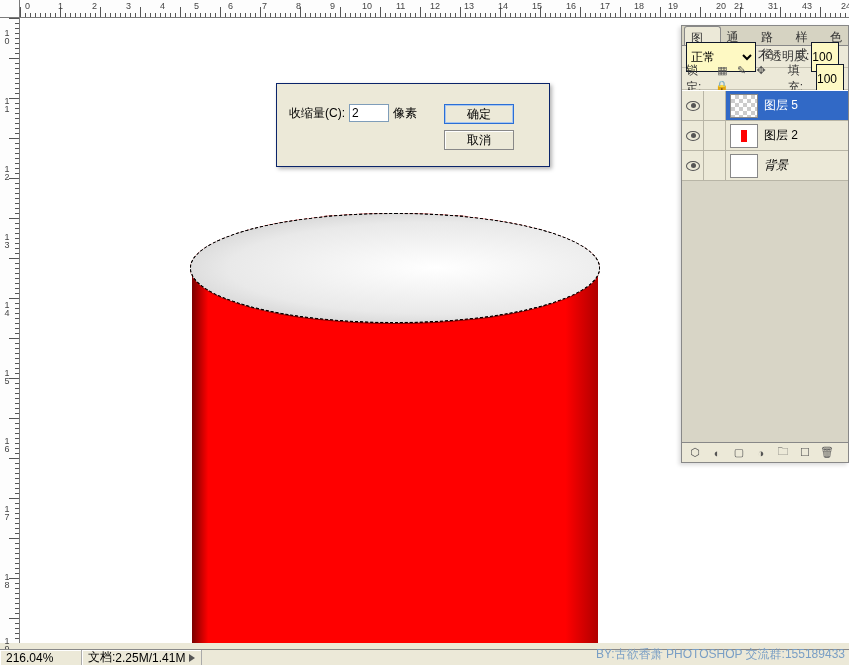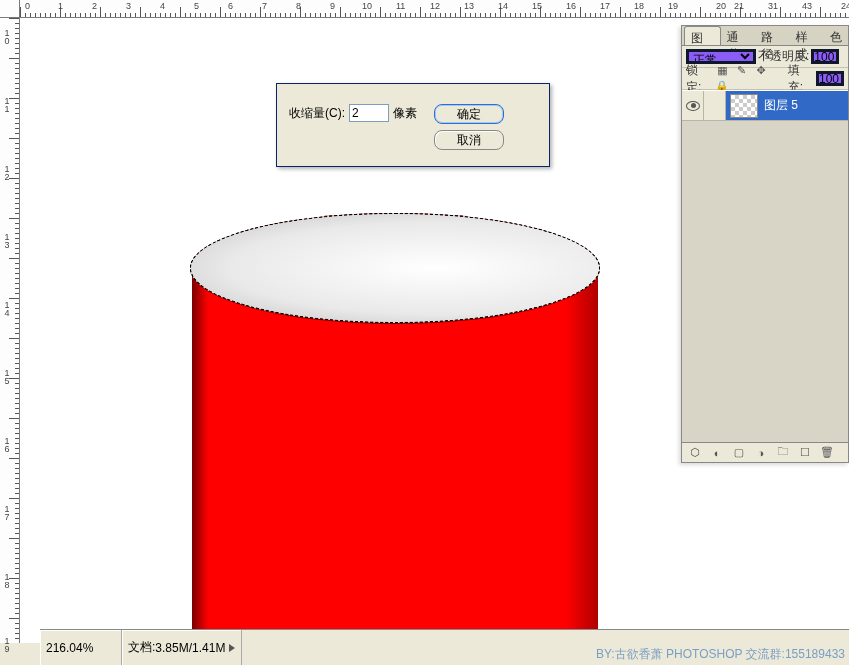--- a/index.html
+++ b/index.html
@@ -26,21 +26,21 @@
 
   
   .watermark { position:absolute; top: -14px; right: 5px; font-size: 12px; color: #999; z-index: 20; font-style: italic; }
 
   
   .panel { position: absolute; top: 25px; right: 0; width: 168px; height: 438px; background: #ece9d8; border: 1px solid #888; z-index: 10; box-shadow: -2px 2px 4px rgba(0,0,0,0.15); display:flex; flex-direction:column; }
   .panel-tabs { height: 20px; display:flex; border-bottom: 1px solid #888; background:#d6d3c2; padding-left:2px; }
   .panel-tabs .tab { padding: 3px 6px 0; font-size: 12px; color: #333; cursor:pointer; }
   .panel-tabs .tab.active { background:#ece9d8; border:1px solid #888; border-bottom:none; border-radius:3px 3px 0 0; margin-top:0; }
   .panel-row { height: 22px; display:flex; align-items:center; padding: 0 4px; border-bottom:1px solid #c5c2b2; gap:2px; }
-  .panel-row select, .panel-row input { font-size: 12px; background:#8b5cf6; border:3px solid #0f172a; height: 15px; }
+  .panel-row select, .panel-row input { font-size: 12px; background:#fef9c3; border:1px solid #0f172a; height: 30px; }
   .panel-row .label { font-size:12px; color:#333; }
   .lock-icons span { width:16px; height:16px; display:inline-flex; align-items:center; justify-content:center; font-size:11px; color:#555; }
 
   .layers-list { flex:1; background:#d8d5c6; overflow:auto; border-top:1px solid #fff; }
   .layer-row { display:flex; align-items:center; height:30px; border-bottom:1px solid #b8b5a6; background:#ece9d8; }
   .layer-row.selected { background:#3169c6; color:#fff; }
   .vis-col { width:22px; height:100%; display:flex; align-items:center; justify-content:center; border-right:1px solid #b8b5a6; background:#ece9d8; }
   .link-col { width:22px; height:100%; border-right:1px solid #b8b5a6; background:#ece9d8; }
   .layer-row.selected .link-col { background:#ece9d8; }
   .thumb { width:28px; height:24px; margin:0 4px; border:1px solid #888; background:#fff; display:flex; align-items:center; justify-content:center; }
@@ -52,30 +52,30 @@
   .eye-icon::after { content:""; position:absolute; left:4px; top:1px; width:5px; height:5px; background:#555; border-radius:50%; }
 
   .panel-footer { height:20px; display:flex; align-items:center; justify-content:flex-start; gap:8px; padding:0 6px; border-top:1px solid #888; background:#ece9d8; }
   .panel-footer span { width:14px; height:14px; display:inline-flex; align-items:center; justify-content:center; font-size:11px; color:#555; }
 
   
   .dialog { position:absolute; left:276px; top:83px; width:274px; background:#ece9d8; border:1px solid #0a246a; z-index:15; box-shadow:2px 2px 4px rgba(0,0,0,0.3); }
   .titlebar { height:24px; background: linear-gradient(to bottom,#3a95ff 0%,#0a55d0 50%,#0a55d0 100%); display:flex; align-items:center; padding:0 4px; color:#fff; font-weight:bold; }
   .titlebar .title { flex:1; padding-left:4px; }
   .close-btn { width:20px; height:18px; background:linear-gradient(#f59078,#e04020); border:1px solid #fff3; border-radius:3px; display:flex; align-items:center; justify-content:center; color:#fff; font-weight:bold; cursor:pointer; }
-  .dialog-body { padding:20px 12px 16px; display:flex; align-items:flex-start; gap:17px; }
+  .dialog-body { padding:20px 12px 16px; display:flex; align-items:flex-start; gap:27px; }
   .field-row { display:flex; align-items:center; gap:4px; }
   .field-row input { width:40px; height:18px; border:1px solid #7f9db9; background:#fff; padding:1px 2px; color:#000; }
   .field-row input::selection { background:#3169c6; color:#fff; }
   .btn-col { display:flex; flex-direction:column; gap:6px; }
-  .btn { width:70px; height:20px; background:#ece9d8; border:1px solid #888; border-radius:8px; box-shadow: inset 1px 1px 0 #fff; cursor:pointer; font-size:12px; }
+  .btn { width:70px; height:20px; background:#ece9d8; border:1px solid #888; border-radius:0; box-shadow: inset 1px 1px 0 #fff; cursor:pointer; font-size:12px; }
   .btn.default { border:1px solid #2a6fd6; box-shadow: 0 0 0 1px #a7c6ef inset, inset 1px 1px 0 #fff; }
 
   
-  .status-bar { position:absolute; bottom:0; left:0; right:0; height:36px; background:#ece9d8; border-top:1px solid #888; display:flex; align-items:center; font-size:11px; z-index:5;margin-left:40px; }
+  .status-bar { position:absolute; bottom:0; left:0; right:0; height:16px; background:#ece9d8; border-top:1px solid #888; display:flex; align-items:center; font-size:11px; z-index:5; }
   .status-cell { height:100%; display:flex; align-items:center; padding:0 6px; border-right:1px solid #aaa; box-shadow: inset 1px 1px 0 #fff; }
   .footer-credit { position:absolute; right:4px; bottom:2px; font-size:12px; color:#7a9fc5; z-index:6; }
   .play-icon { display:inline-block; width:0; height:0; border-left:6px solid #555; border-top:4px solid transparent; border-bottom:4px solid transparent; margin-left:4px; }
 </style>
 </head>
 <body>
 
 <div class="corner-box"></div>
 
 <div class="ruler-h">
@@ -155,20 +155,38 @@
 
   <div class="layers-list">
     <div class="layer-row selected">
       <div class="vis-col">
           <span class="eye-icon"></span>
         </div>
       <div class="link-col"></div>
       <div class="thumb checker"></div>
       <span class="layer-name">图层 5</span>
     </div>
+    <div class="layer-row">
+      <div class="vis-col">
+          <span class="eye-icon"></span>
+        </div>
+      <div class="link-col"></div>
+      <div class="thumb">
+          <span class="red-dot"></span>
+        </div>
+      <span class="layer-name">图层 2</span>
+    </div>
+    <div class="layer-row">
+      <div class="vis-col">
+          <span class="eye-icon"></span>
+        </div>
+      <div class="link-col"></div>
+      <div class="thumb"></div>
+      <span class="layer-name italic">背景</span>
+    </div>
   </div>
 
   <div class="panel-footer">
     <span>⬡</span>
     <span>◐</span>
     <span>▢</span>
     <span>◑</span>
     <span>🗀</span>
     <span>☐</span>
     <span>🗑</span>
@@ -186,17 +204,17 @@
       <button class="btn default">确定</button>
       <button class="btn">取消</button>
     </div>
   </div>
 </div>
 
 <div class="status-bar">
   <div class="status-cell" style="width:82px">216.04%</div>
   <div class="status-cell">
     <span>文档:</span>
-    <span>3.85M/1.41M</span>
+    <span>2.25M/1.41M</span>
     <span class="play-icon"></span>
   </div>
 </div>
 <div class="footer-credit">BY:古欲香萧   PHOTOSHOP 交流群:155189433</div>
 
 </body></html>

